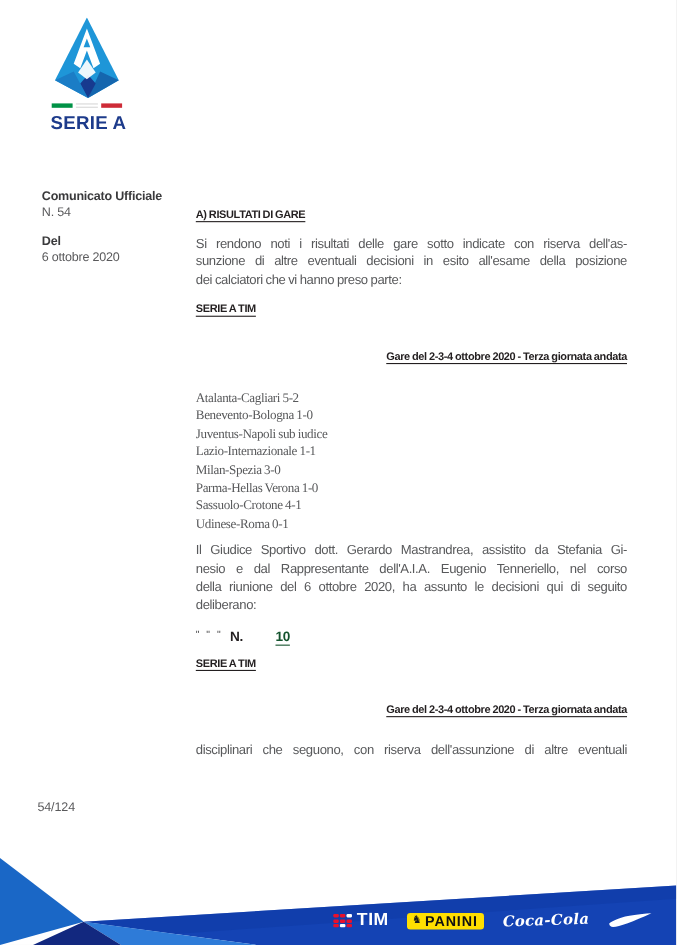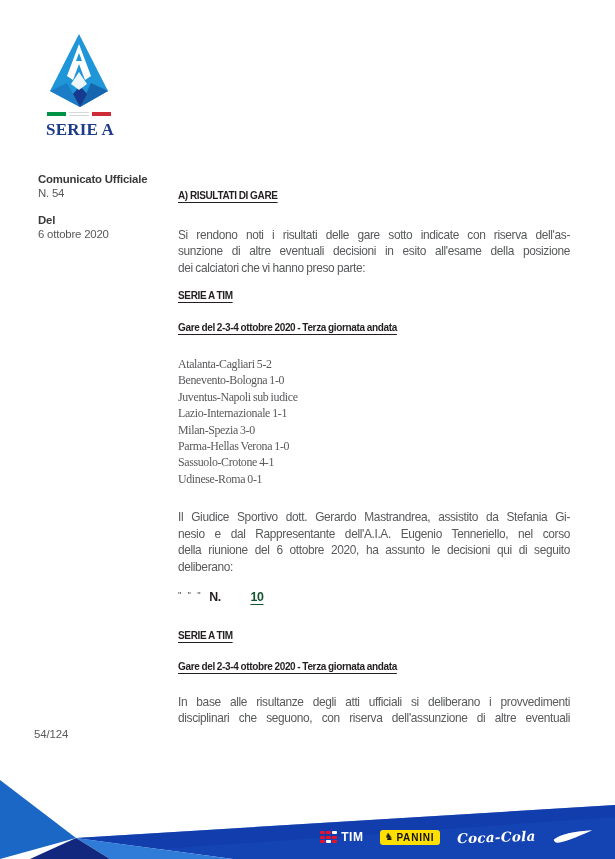--- a/index.html
+++ b/index.html
@@ -4,21 +4,21 @@
 <style>
   * { margin:0; padding:0; box-sizing:border-box; }
   html,body { background:#e9e9e9; }
   .page {
     position:relative; width:615px; height:859px; background:#ffffff;
     margin:0 auto; overflow:hidden;
     font-family:"Liberation Sans", sans-serif;
   }
 
   
-  .logo-block { position:absolute; left:46px; top:34px; width:66px;font-family:Liberation Serif, serif; }
+  .logo-block { position:absolute; left:46px; top:16px; width:66px; }
   .crest { display:block; margin:0 auto; }
   .flag-stripe { display:flex; width:64px; margin:4px auto 0 auto; height:4px; gap:3px; }
   .flag-seg { flex:1; height:4px; }
   .flag-seg.white { border-top:1px solid #d8d8d8; border-bottom:1px solid #d8d8d8; background:#fff; }
   .wordmark {
     margin-top:4px; text-align:center; font-weight:bold; font-size:17px;
     letter-spacing:0.2px; color:#1d3b8b; white-space:nowrap;
   }
 
   
@@ -29,46 +29,46 @@
 
   
   .main-col { position:absolute; left:178px; top:188px; width:392px; color:#58595b; font-size:11.9px; letter-spacing:-0.35px; word-spacing:-0.4px; line-height:16.5px; }
   .h-title {
     font-weight:bold; color:#231f20; font-size:10px;
     text-decoration:underline; text-underline-offset:3px; text-decoration-thickness:1.2px;
   }
   .h-title.nounder { text-decoration:none; }
   .jline { text-align:justify; text-align-last:justify; }
   .jlast { text-align:left; }
-  .mt14 { margin-top:22px; } .mt12 { margin-top:12px; } .mt15 { margin-top:15px; }
+  .mt14 { margin-top:8px; } .mt12 { margin-top:12px; } .mt15 { margin-top:26px;text-align:right; }
   .mt20 { margin-top:20px;font-family:Liberation Serif, serif; } .mt16 { margin-top:16px; } .mt18 { margin-top:18px; }
   .results { line-height:16.4px; }
   .ditto-line { margin-top:12px; color:#231f20; }
   .ditto { font-size:9.5px; color:#4a4a4c; letter-spacing:2px; vertical-align:3px; margin-right:4px; }
   .num-label { font-weight:bold; color:#231f20; font-size:12.4px; }
   .num-value {
     font-weight:bold; color:#14532d; font-size:12.4px;
     text-decoration:underline; text-underline-offset:2.5px; text-decoration-thickness:1.2px;margin-left:27px;
   }
 
   
   .footer { position:absolute; left:0; bottom:0; width:615px; height:80px; }
   .footer svg.bg { position:absolute; left:0; top:0; }
   .sponsors { position:absolute; right:22px; top:44px; height:28px; display:flex; align-items:center; gap:17px; }
   .tim-logo { display:flex; align-items:center; gap:4px; }
   .tim-grid { display:grid; grid-template-columns:repeat(3, 5px); grid-auto-rows:3px; gap:1.5px 1px; }
   .tim-grid span { background:#e8112d; border-radius:1px; }
   .tim-grid span.w { background:#ffffff; }
-  .tim-text { color:#ffffff; font-weight:bold; font-size:12px; letter-spacing:0.5px; }
+  .tim-text { color:#ffffff; font-weight:bold; font-size:16px; letter-spacing:0.5px; }
   .panini-pill {
     background:#ffdf00; border-radius:3px; padding:2px 6px 2px 4px;
     display:flex; align-items:center; gap:3px; height:15px;
   }
   .panini-knight { font-size:10px; color:#1a1a1a; line-height:10px; }
-  .panini-text { font-weight:bold; font-size:10px; color:#111; letter-spacing:0.8px; }
+  .panini-text { font-weight:bold; font-size:13px; color:#111; letter-spacing:0.8px; }
   .cocacola-text {
     color:#ffffff; font-family:"DejaVu Serif", serif; font-style:italic; font-weight:bold;
     font-size:13.5px; transform:rotate(-2deg); letter-spacing:0.3px; white-space:nowrap;
   }
 </style>
 </head>
 <body>
 
 <div class="page">
 
@@ -140,21 +140,20 @@
       <span class="ditto">" " "</span>
       <span class="num-label">N.</span>
       <span class="num-value">10</span>
     </div>
 
     <div class="h-title mt14">SERIE A TIM</div>
 
     <div class="h-title mt15">Gare del 2-3-4 ottobre 2020 - Terza giornata andata</div>
 
     <div class="mt18">
-      <div class="jline">In base alle risultanze degli atti ufficiali si deliberano i provvedimenti</div>
       <div class="jline">disciplinari che seguono, con riserva dell'assunzione di altre eventuali</div>
     </div>
 
   </div>
 
   <div class="footer">
     <svg class="bg" width="615" height="80" viewBox="0 0 615 80">
       <polygon points="76,59 615,26 615,80 233,80" fill="#1443b4"></polygon>
       <polygon points="76,59 615,26 615,38 160,70" fill="#0f3aa5" opacity="0.55"></polygon>
       <polygon points="76,59 110,80 233,80" fill="#2e7bd8"></polygon>

